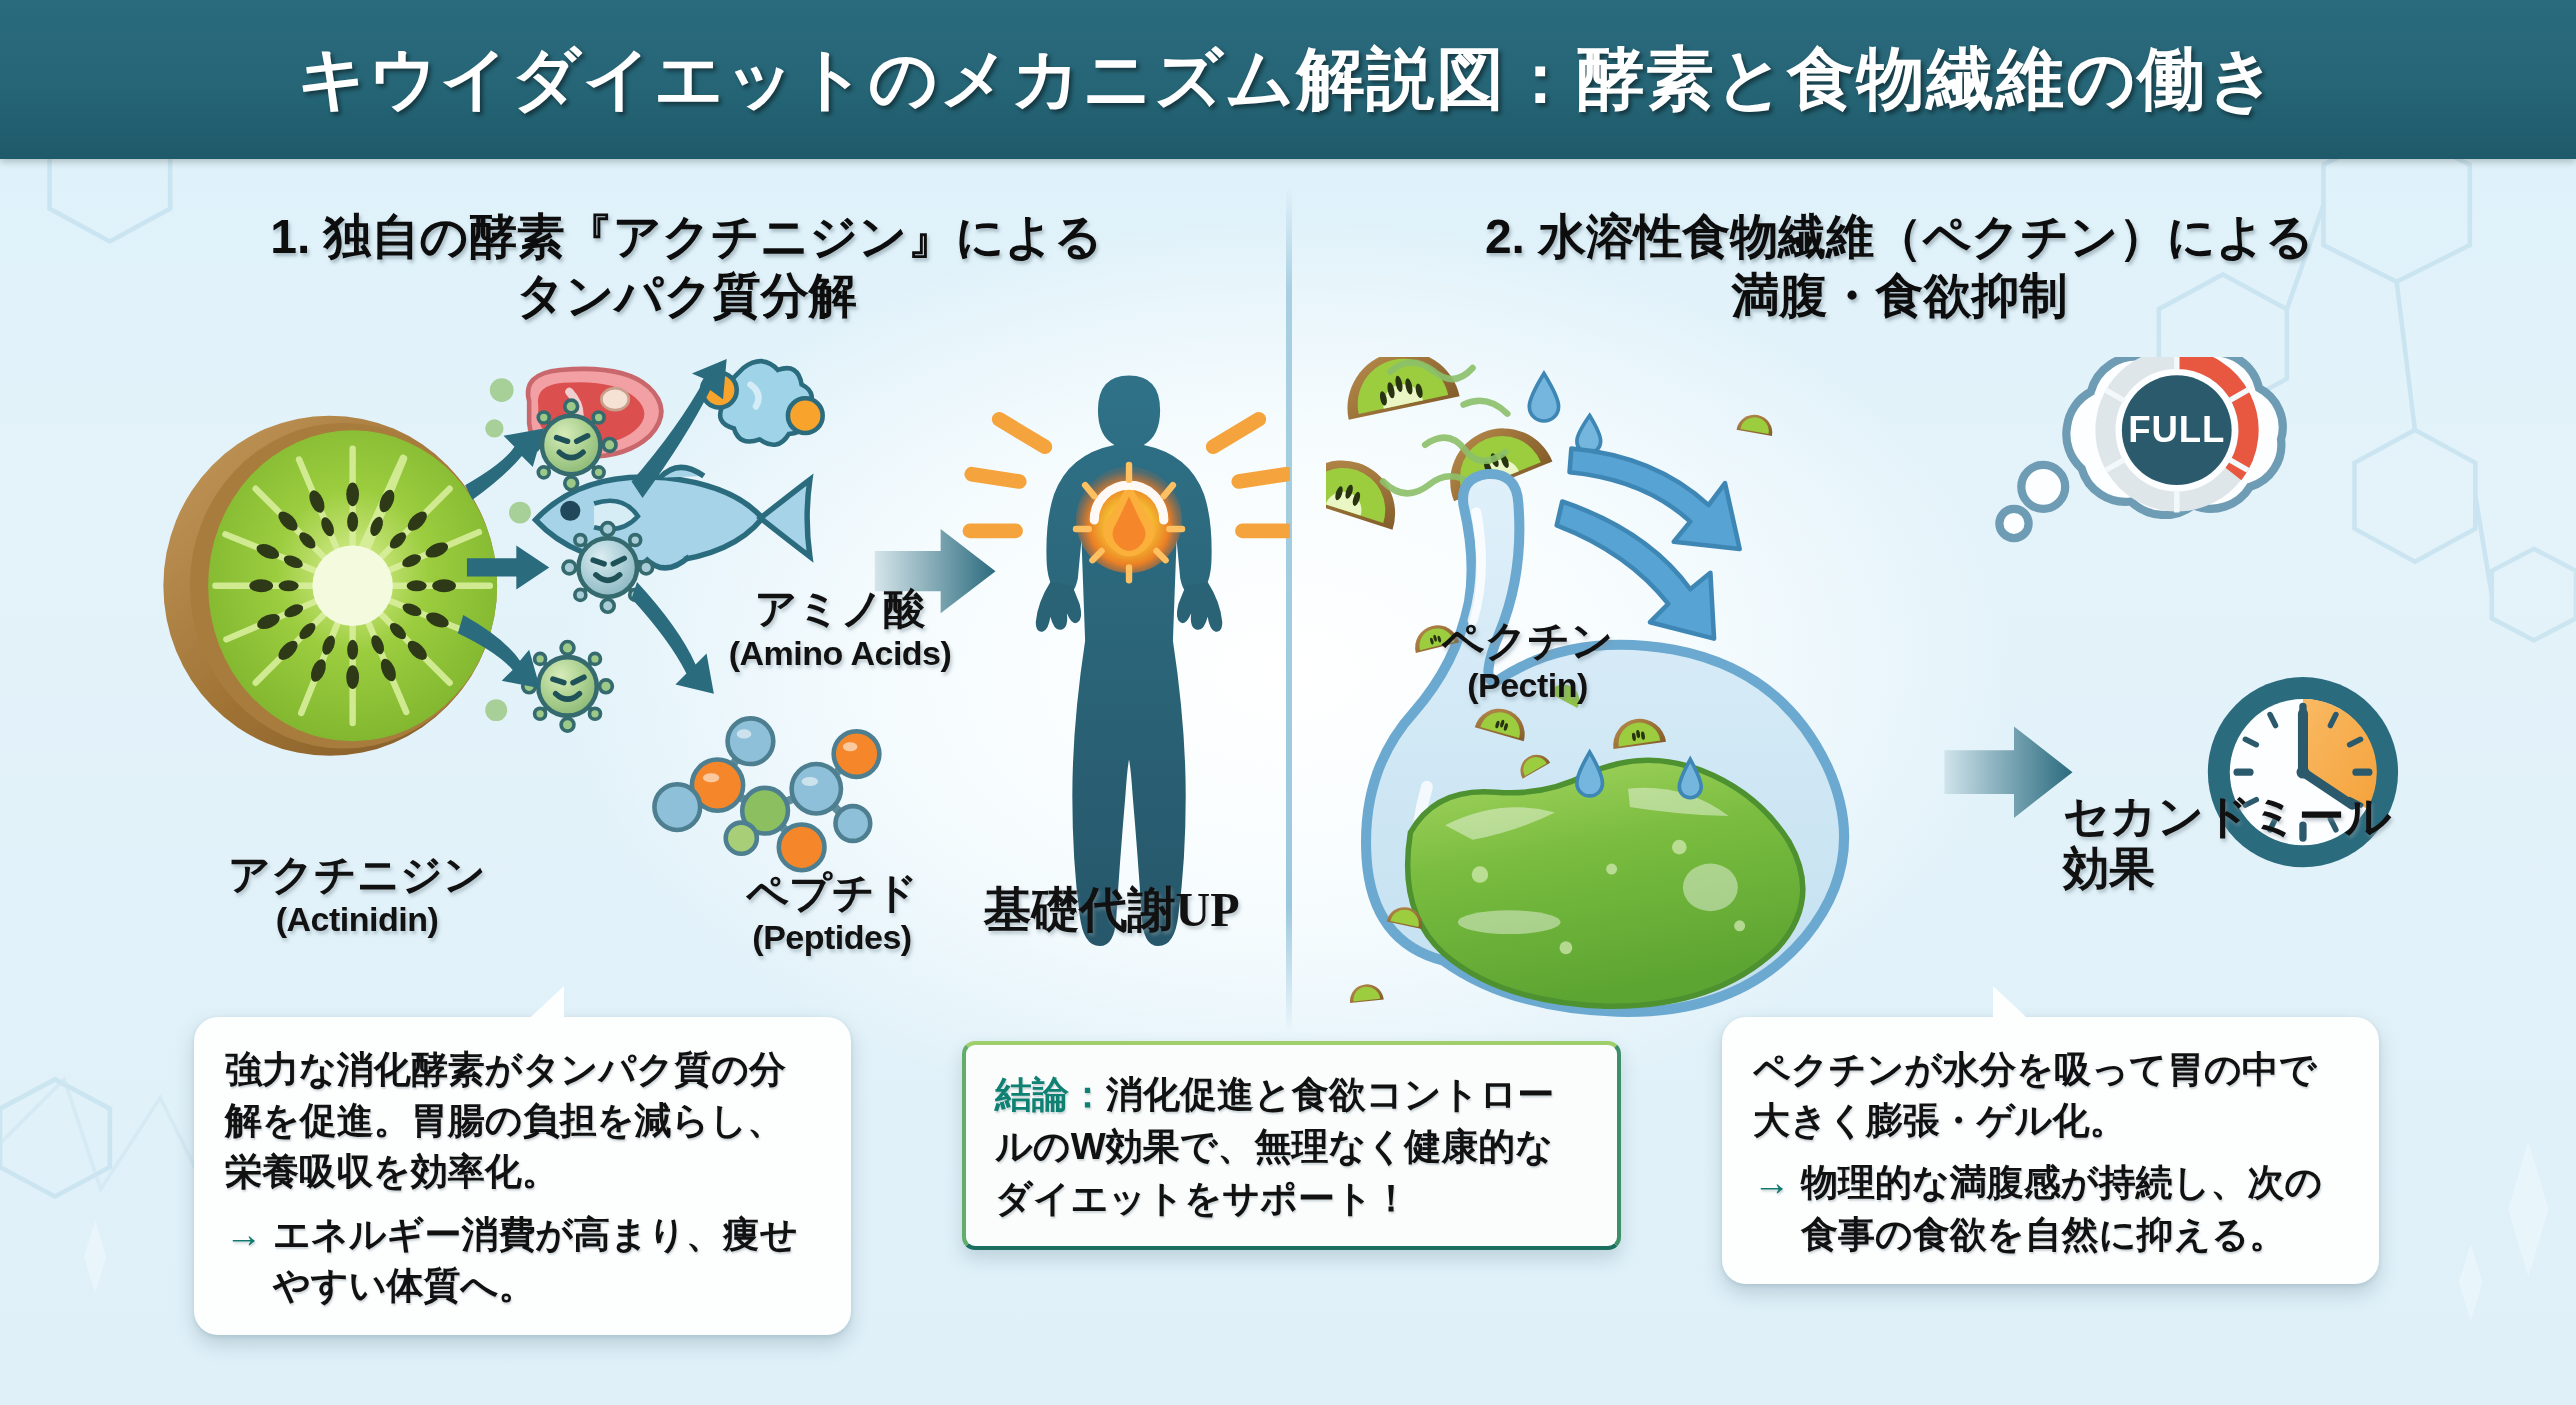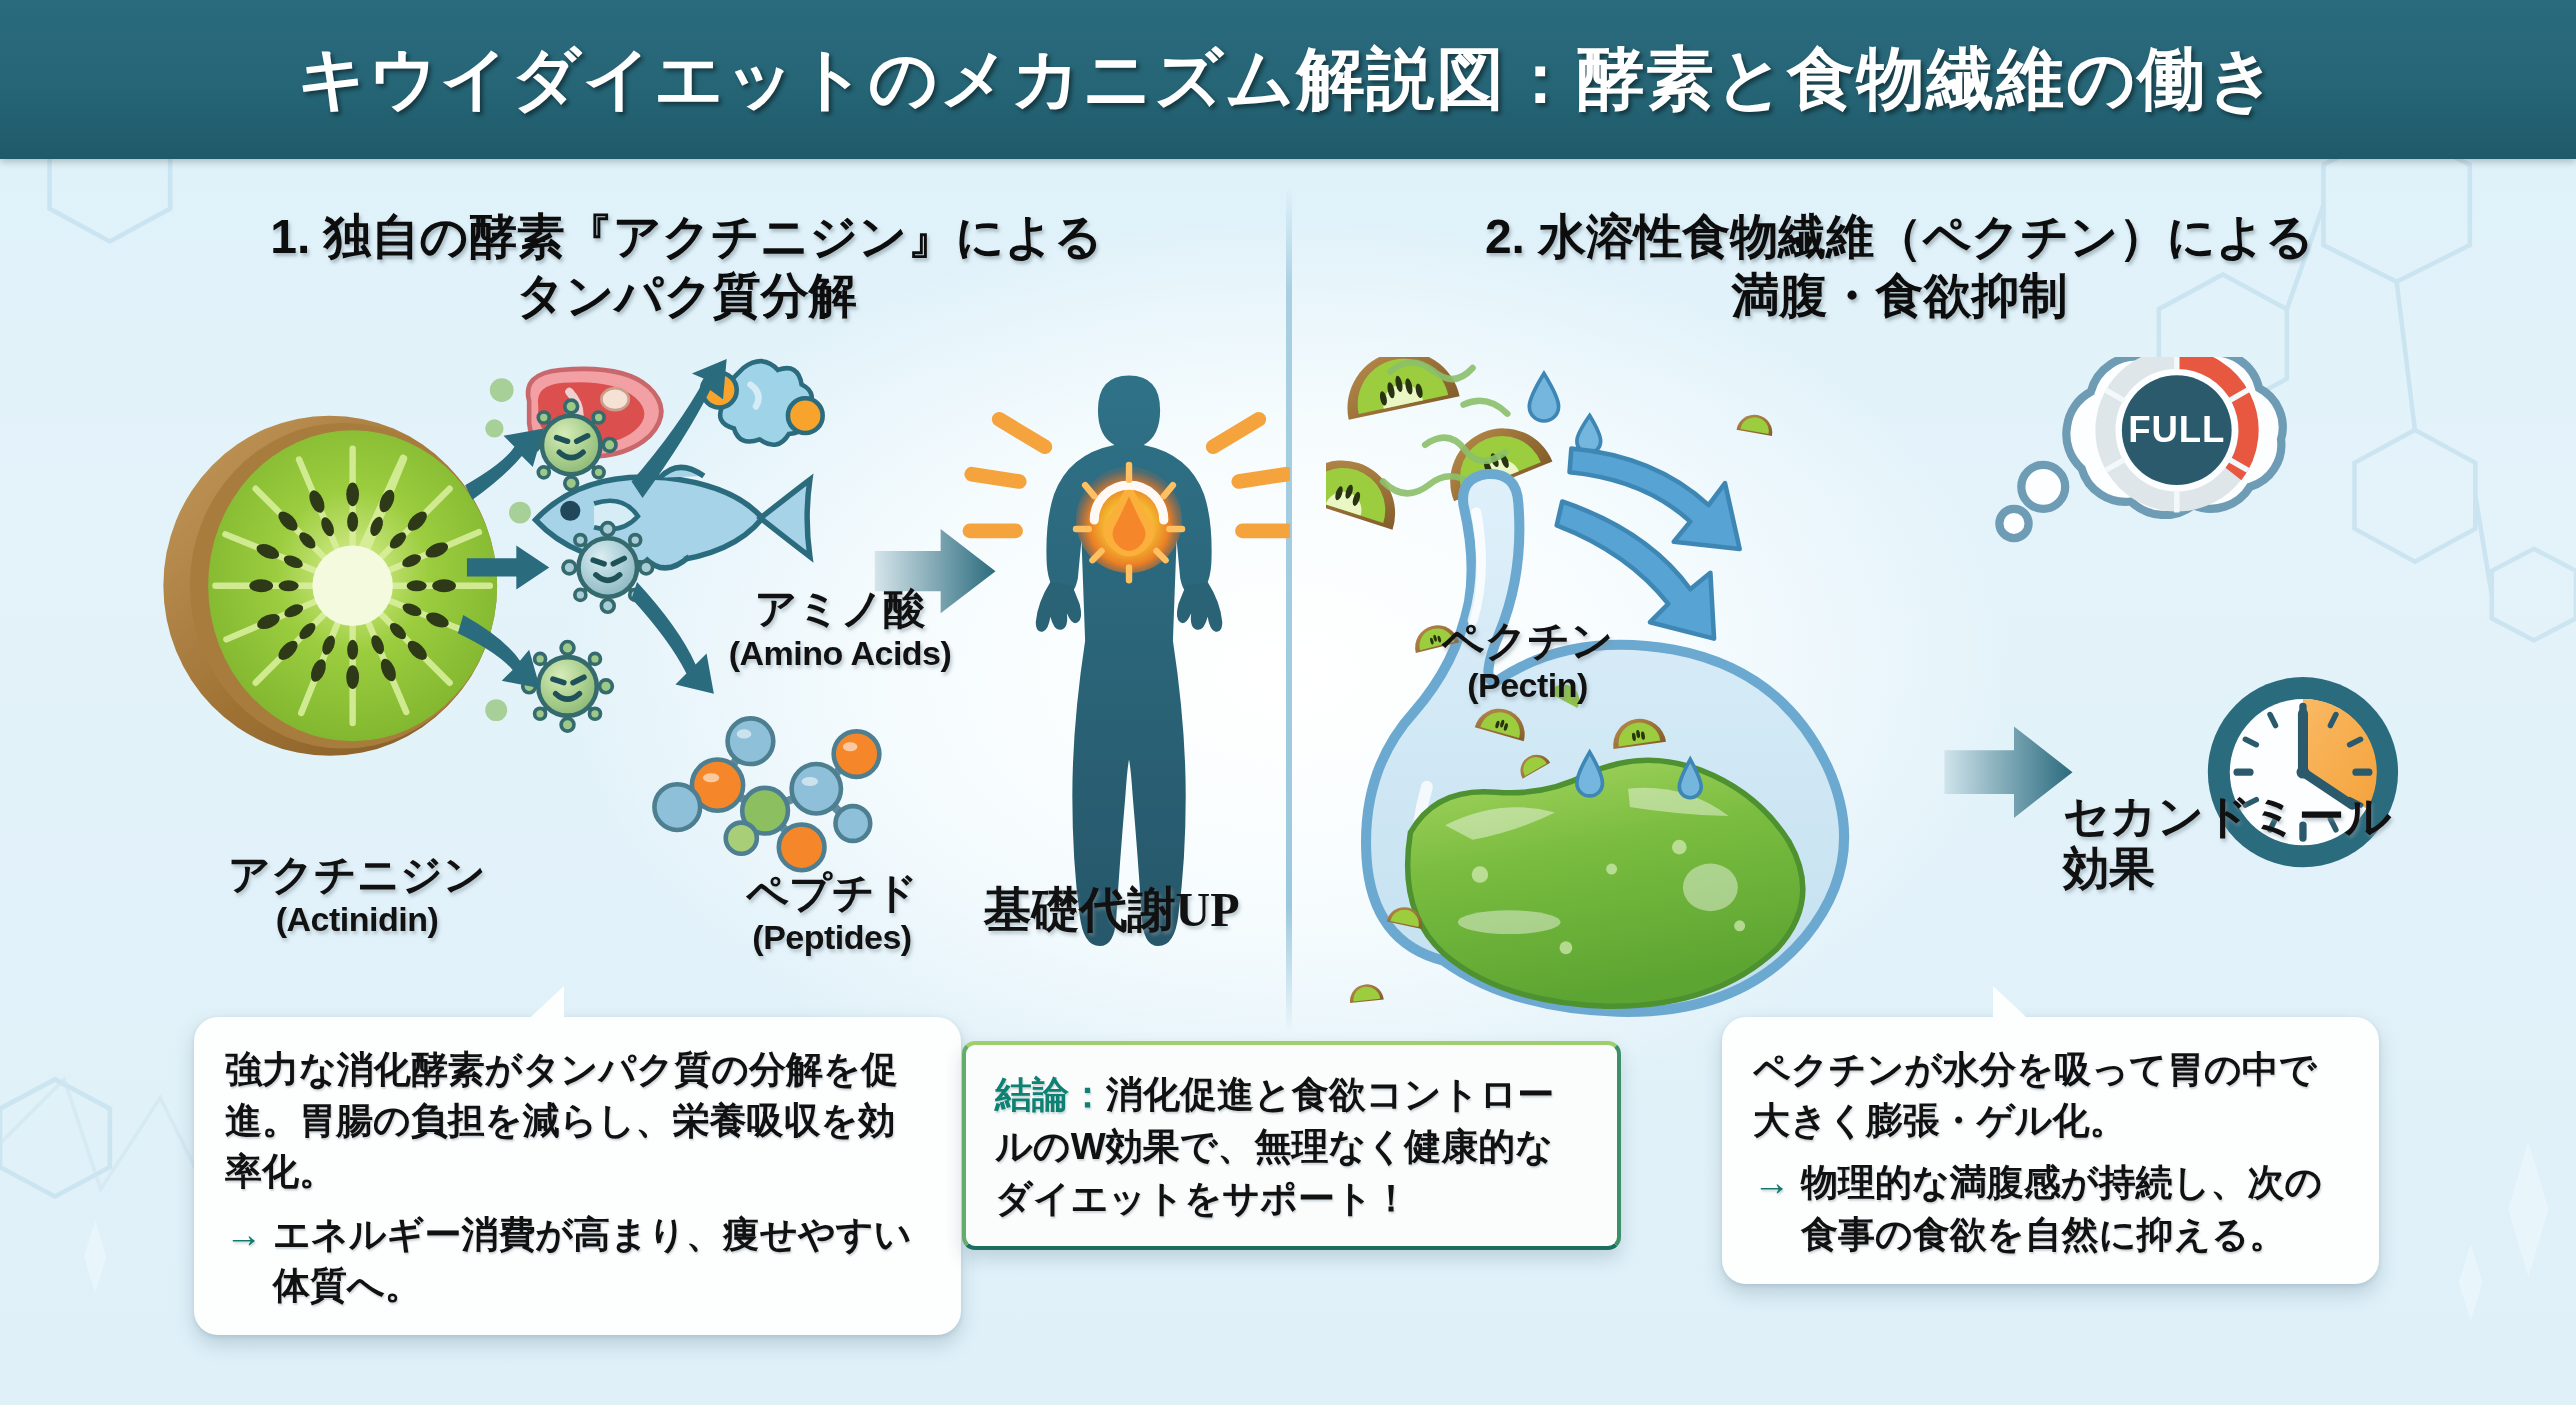--- a/index.html
+++ b/index.html
@@ -668,21 +668,21 @@
 
   <div class="fig-label" style="left:2063px;top:791px;width:430px;text-align:left;">
     <span class="jp" style="font-size:46px;">セカンドミール</span>
     <span class="jp" style="font-size:46px;">効果</span>
   </div>
   <div class="fig-label" style="left:1363px;top:617px;width:329px;">
     <span class="jp">ペクチン</span>
     <span class="en">(Pectin)</span>
   </div>
 
-  <div class="callout" style="left:194px;top:1017px;width:767px;">
+  <div class="callout" style="left:194px;top:1017px;width:657px;">
     <div class="tail" style="left:322px;"></div>
     <div class="body">
       <div>強力な消化酵素がタンパク質の分解を促進。胃腸の負担を減らし、栄養吸収を効率化。</div>
       <div class="arrow-line">
         <span class="glyph">→</span>
         <span class="txt">エネルギー消費が高まり、痩せやすい体質へ。</span>
       </div>
     </div>
   </div>
 

